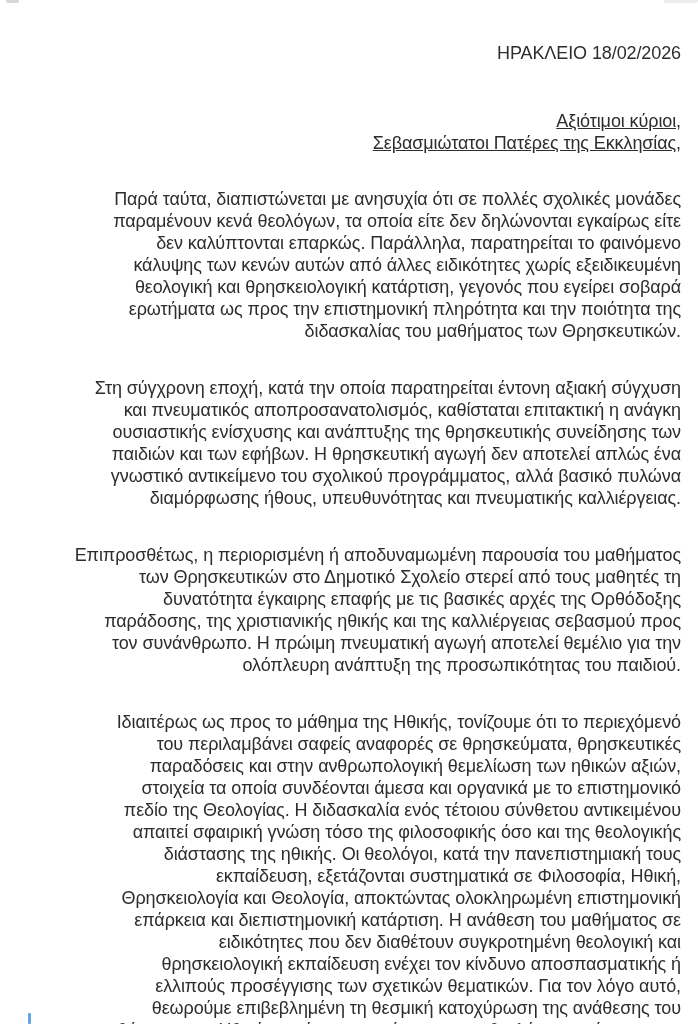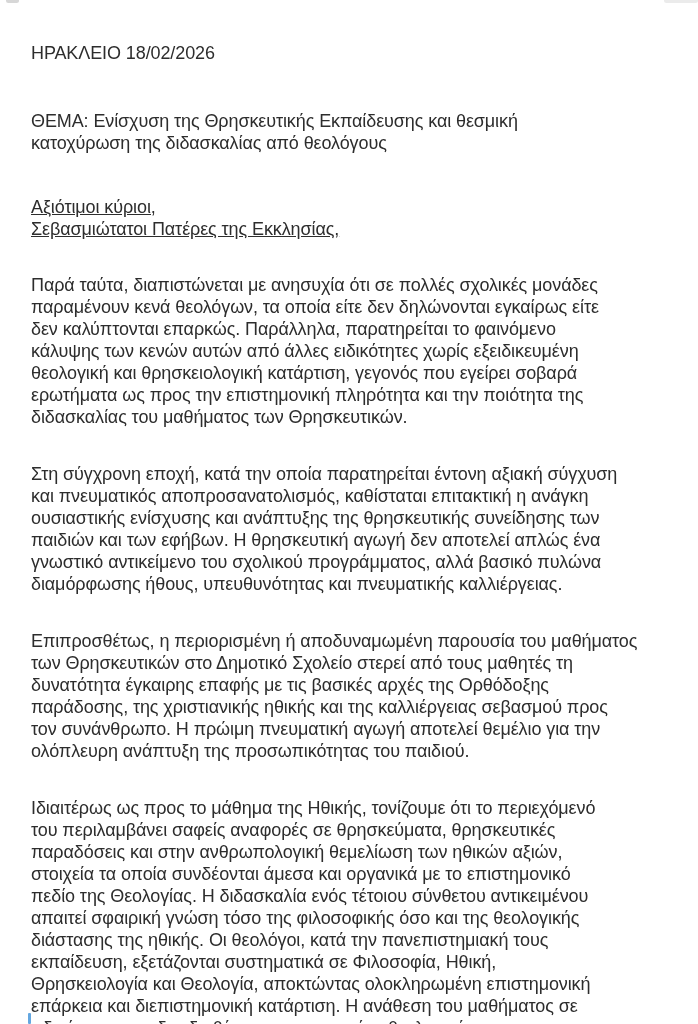--- a/index.html
+++ b/index.html
@@ -18,21 +18,21 @@
     position: absolute;
     left: 31px;
     top: 20px;
     width: 650px;
     color: #2d2d2d;
     font-size: 18px;
     line-height: 22px;
     letter-spacing: -0.1px;
     white-space: pre-line;
   }
-  .block { margin: 0 0 13px 0; }
+  .block { margin: 0 0 13px 0; text-align: right; }
   .place-date { margin-bottom: 24px; }
   .subject { margin-bottom: 20px; }
   .salutation { margin-bottom: 12px; text-decoration: underline; }
   .paragraph { margin-bottom: 13px; }
   .paragraph:last-child { margin-bottom: 0; }
   .caret {
     position: absolute;
     left: 28px;
     top: 1013px;
     width: 3px;
@@ -58,22 +58,20 @@
   }
 </style>
 </head>
 <body style="background: rgb(255, 255, 255);">
 
 <div class="corner-artifact left"></div>
 <div class="corner-artifact right"></div>
 
 <div class="edit-area" style="color: rgb(45, 45, 45);">
   <div class="block place-date">ΗΡΑΚΛΕΙΟ 18/02/2026</div>
-  <div class="block subject">ΘΕΜΑ: Ενίσχυση της Θρησκευτικής Εκπαίδευσης και θεσμική
-κατοχύρωση της διδασκαλίας από θεολόγους</div>
   <div class="block salutation">Αξιότιμοι κύριοι,
 Σεβασμιώτατοι Πατέρες της Εκκλησίας,</div>
   <div class="block paragraph">Παρά ταύτα, διαπιστώνεται με ανησυχία ότι σε πολλές σχολικές μονάδες
 παραμένουν κενά θεολόγων, τα οποία είτε δεν δηλώνονται εγκαίρως είτε
 δεν καλύπτονται επαρκώς. Παράλληλα, παρατηρείται το φαινόμενο
 κάλυψης των κενών αυτών από άλλες ειδικότητες χωρίς εξειδικευμένη
 θεολογική και θρησκειολογική κατάρτιση, γεγονός που εγείρει σοβαρά
 ερωτήματα ως προς την επιστημονική πληρότητα και την ποιότητα της
 διδασκαλίας του μαθήματος των Θρησκευτικών.</div>
   <div class="block paragraph">Στη σύγχρονη εποχή, κατά την οποία παρατηρείται έντονη αξιακή σύγχυση

